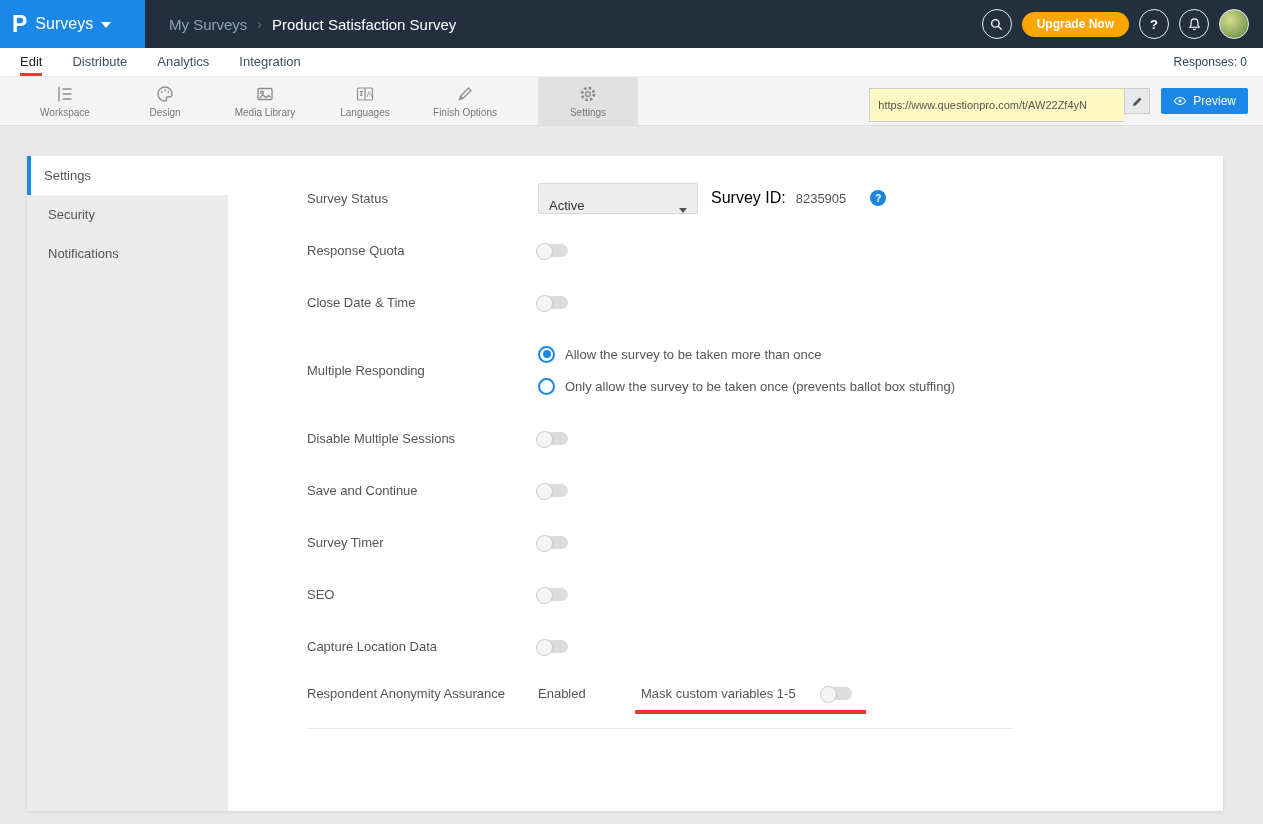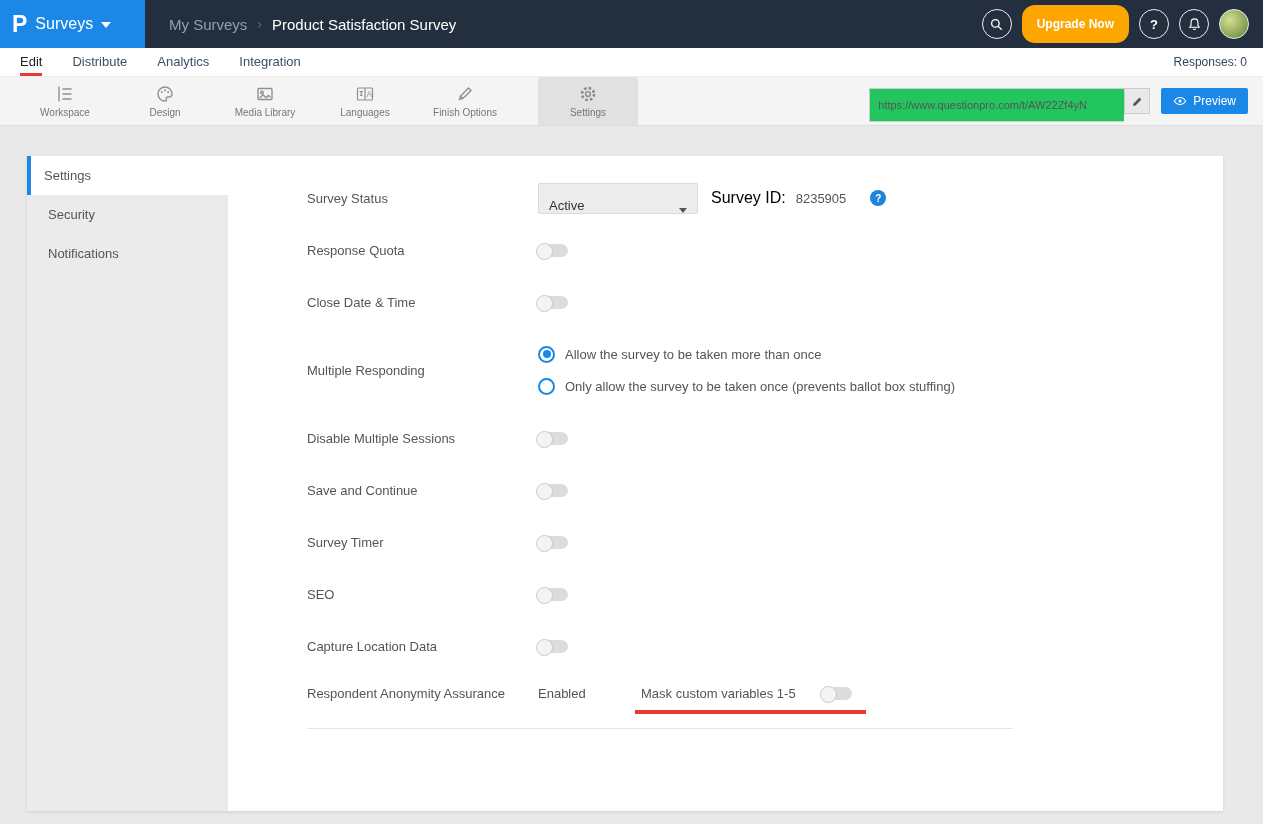--- a/index.html
+++ b/index.html
@@ -18,38 +18,38 @@
   .brand{width:145px;height:48px;background:var(--accent);display:flex;align-items:center;padding:0 12px;gap:8px;cursor:pointer;}
   .logo{color:#fff;font-weight:bold;font-size:23px;line-height:1;}
   .brand-name{color:#fff;font-size:16px;}
   .caret-down-white{width:0;height:0;border-left:5px solid transparent;border-right:5px solid transparent;border-top:6px solid #fff;margin-top:2px;}
   .crumbs{display:flex;align-items:center;gap:10px;margin-left:24px;font-size:15px;}
   .crumb-parent{color:#8aa2b8;cursor:pointer;}
   .crumb-sep{color:#5d6f80;font-size:14px;}
   .crumb-current{color:#fff;}
   .top-actions{margin-left:auto;display:flex;align-items:center;gap:10px;padding-right:14px;}
   .circle-btn{width:30px;height:30px;border:1.5px solid #e8eef3;border-radius:50%;display:flex;align-items:center;justify-content:center;color:#fff;font-size:13px;font-weight:bold;cursor:pointer;background:transparent;}
-  .upgrade-btn{height:38px;background:var(--orange);border:none;border-radius:13px;color:#fff;font-size:12px;font-weight:bold;padding:0 15px;cursor:pointer;font-family:inherit;}
+  .upgrade-btn{height:25px;background:var(--orange);border:none;border-radius:13px;color:#fff;font-size:12px;font-weight:bold;padding:0 15px;cursor:pointer;font-family:inherit;}
   .avatar{width:30px;height:30px;border-radius:50%;border:1.5px solid #e8eef3;background:radial-gradient(circle at 35% 35%, #d6de8e, #7f9c53 70%, #5c7a3c);cursor:pointer;}
 
   
   .subnav{height:29px;background:#fff;display:flex;align-items:stretch;gap:30px;padding-left:20px;border-bottom:1px solid #eee;}
   .subnav-item{font-size:13px;color:#3c5066;display:flex;align-items:center;cursor:pointer;border-bottom:3px solid transparent;padding-top:2px;}
   .subnav-item.active{color:#222;border-bottom-color:var(--red);}
   .responses{margin-left:auto;display:flex;align-items:center;padding-right:16px;font-size:12px;color:#33475c;}
 
   
   .toolbar{height:49px;background:#f4f4f4;border-bottom:1px solid #ddd;display:flex;align-items:stretch;padding-left:15px;}
   .tool-item{width:100px;display:flex;flex-direction:column;align-items:center;justify-content:center;gap:3px;cursor:pointer;}
   .tool-item.active{background:#e1e1e1;margin-left:23px;}
   .tool-label{font-size:10px;color:#777;}
   .tool-icon{height:20px;display:flex;align-items:center;justify-content:center;}
   .toolbar-right{margin-left:auto;display:flex;align-items:center;gap:11px;padding-right:15px;}
   .url-group{display:flex;align-items:stretch;height:26px;}
-  .url-input{width:255px;height:26px;border:1px solid #ccc;border-right:none;font-size:11px;color:#555;padding:16px 8px;font-family:inherit;background:#22c55e;}
+  .url-input{width:255px;height:26px;border:1px solid #ccc;border-right:none;font-size:11px;color:#555;padding:16px 8px;font-family:inherit;background:#fef9c3;}
   .url-edit-btn{width:26px;border:1px solid #ccc;background:#e7e9eb;display:flex;align-items:center;justify-content:center;cursor:pointer;}
   .preview-btn{height:26px;background:var(--accent);border:none;border-radius:2px;color:#fff;font-size:12px;display:flex;align-items:center;gap:6px;padding:0 12px;cursor:pointer;font-family:inherit;}
 
   
   .content{padding:30px 20px 14px 27px;}
   .card{width:1196px;min-height:655px;background:#fff;box-shadow:0 1px 3px rgba(0,0,0,.1);display:flex;}
   .side{width:201px;background:#ebebeb;flex:none;}
   .side-item{height:39px;display:flex;align-items:center;padding-left:17px;font-size:13px;color:#555;cursor:pointer;border-left:4px solid transparent;}
   .side-item.active{background:#fff;border-left-color:var(--accent);padding-left:13px;}
 

